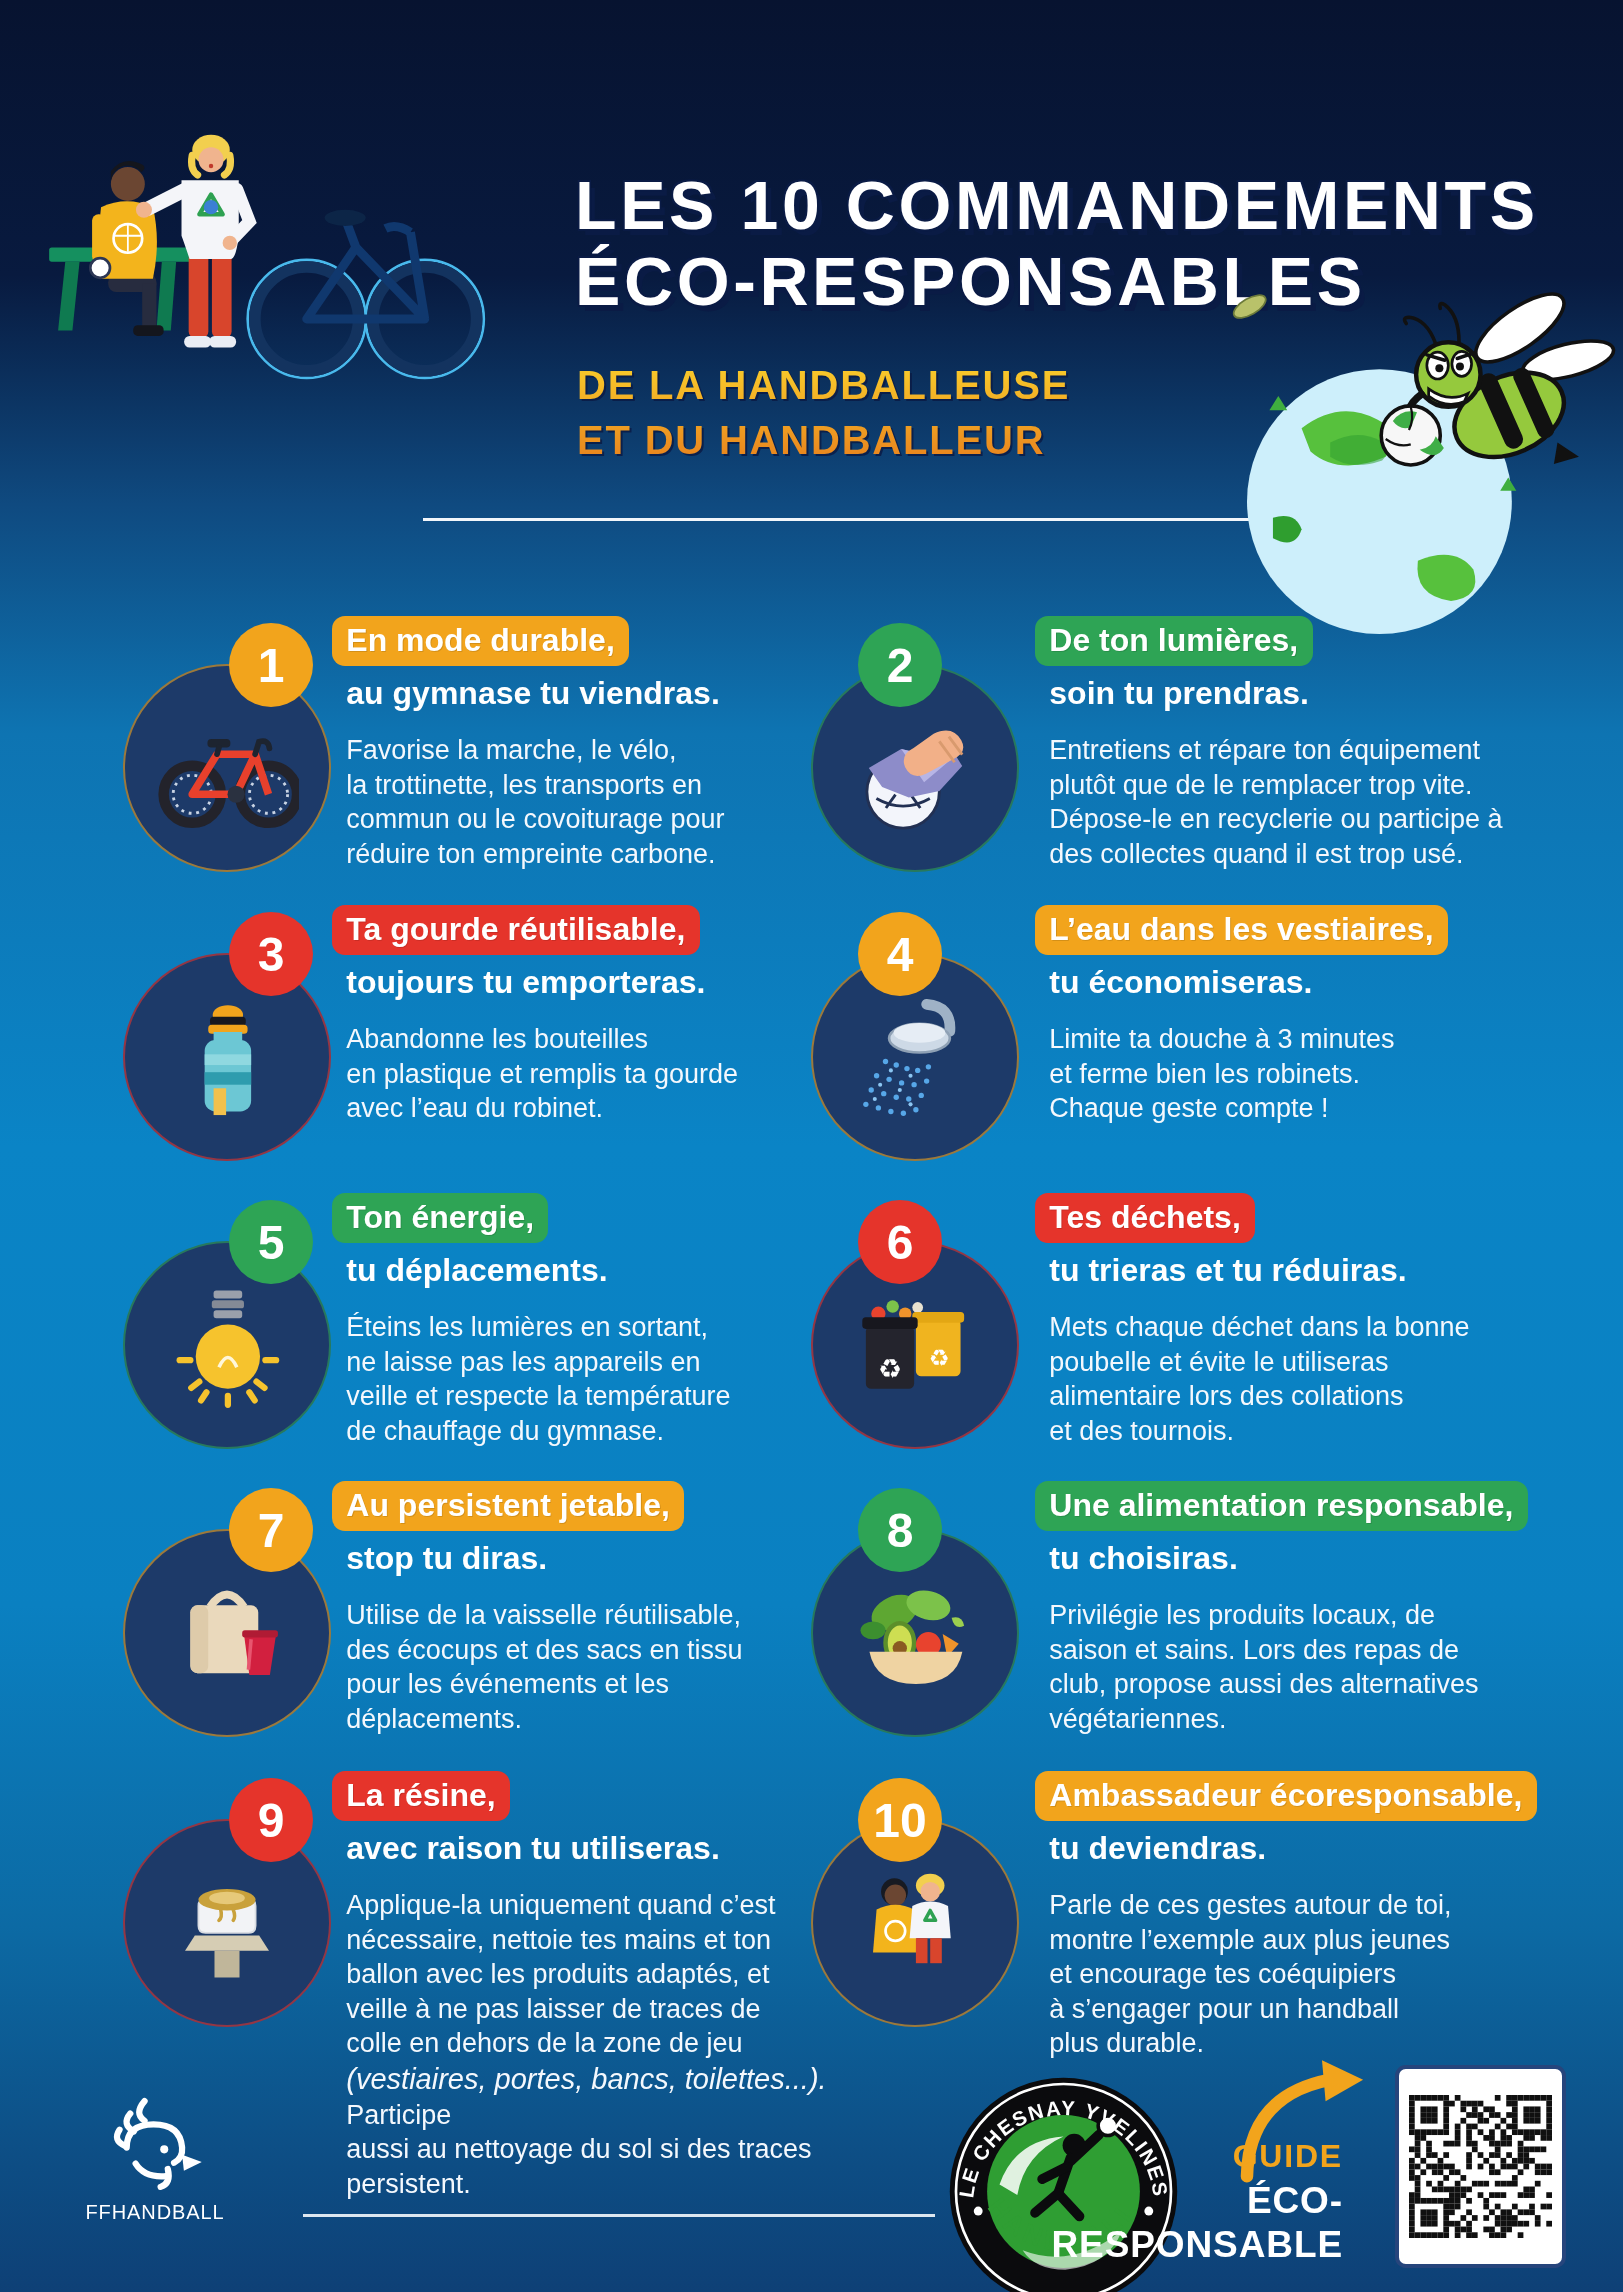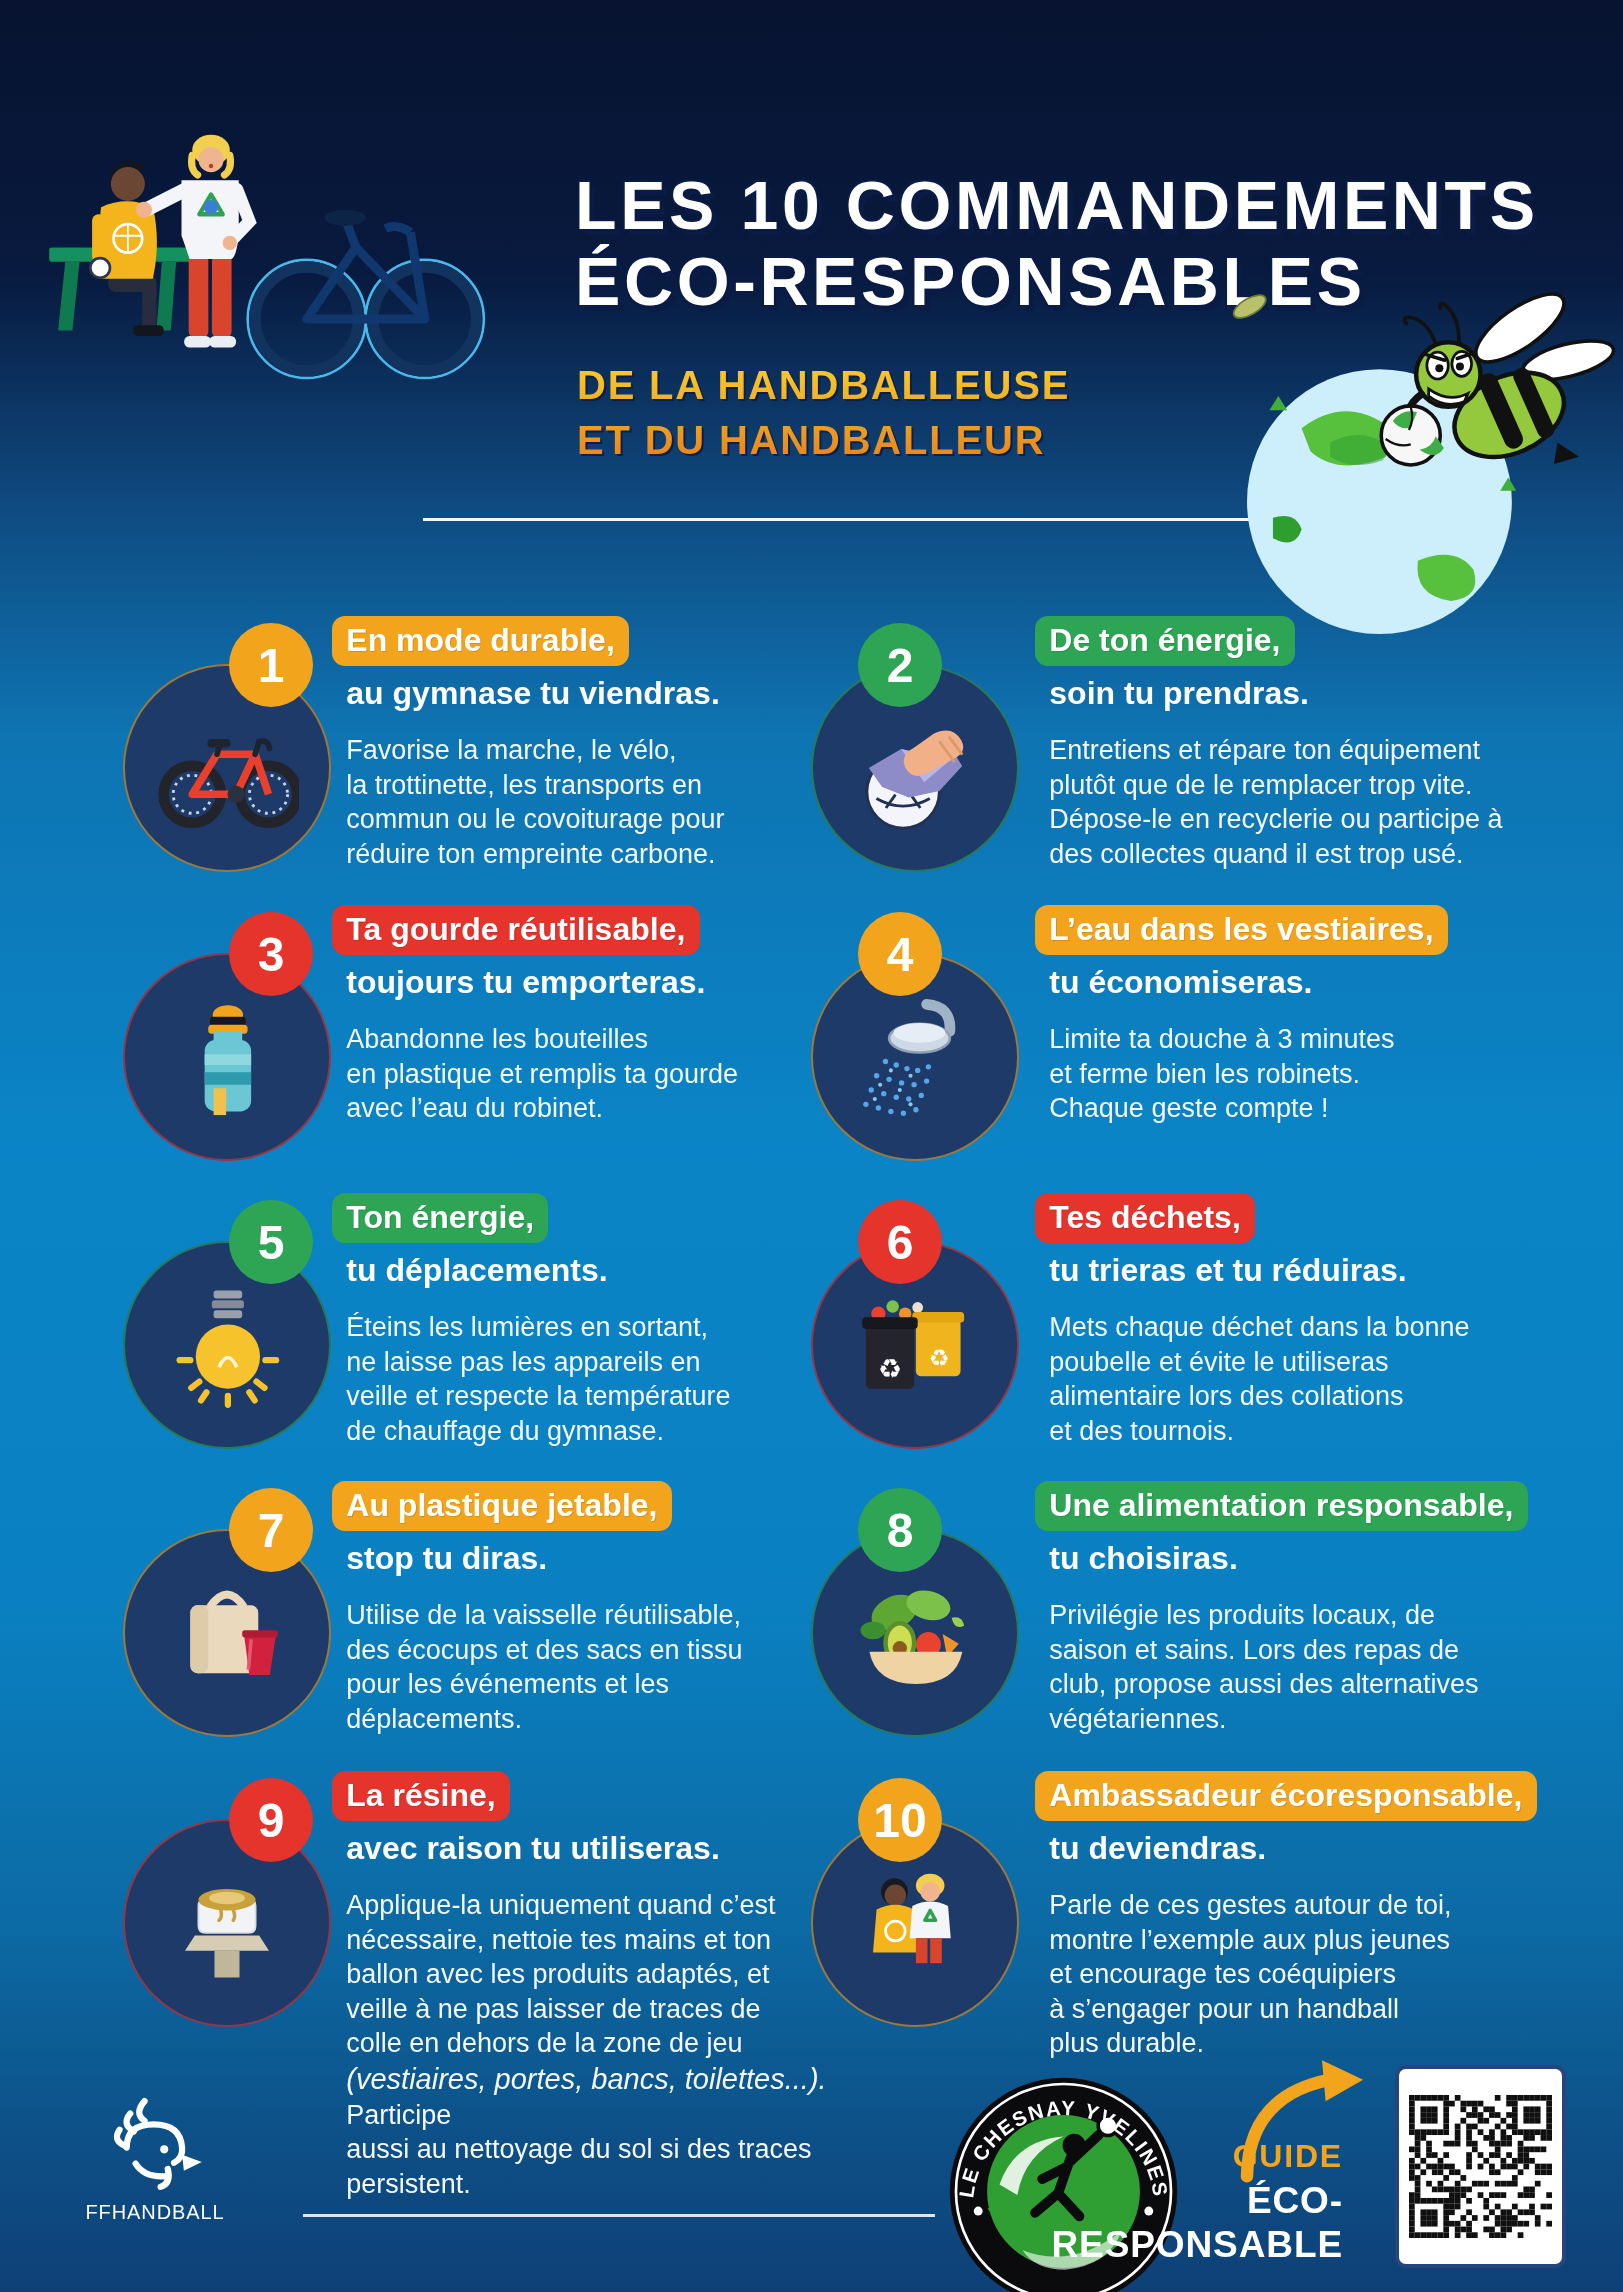--- a/index.html
+++ b/index.html
@@ -168,21 +168,21 @@
         <circle cx="62" cy="95" r="38" fill="#f3f5fb" stroke="#223053" stroke-width="3"></circle>
         <path d="M40,78 q22,-12 44,0 M34,102 q28,16 56,0 M62,57 v20 M44,112 l10,-14 M80,112 l-10,-14" stroke="#223053" stroke-width="3" fill="none"></path>
         <path d="M26,70 l34,-20 26,6 22,-14 16,26 -24,26 -32,7 -28,-11 z" fill="#8d8cc9"></path>
         <path d="M60,50 l26,6 22,-14 9,15 -33,28 z" fill="#b7b5e6"></path>
         <path d="M94,34 q20,-9 29,7 q7,13 -9,20 l-28,15 q-15,7 -22,-7 q-5,-13 9,-20 z" fill="#f2b088"></path>
         <path d="M100,42 l16,22 M110,37 l14,19" stroke="#d99a6e" stroke-width="3" fill="none"></path>
       </svg>
     </div>
     <div class="badge">2</div>
     <div class="txt">
-      <div class="hl">De ton énergie,</div>
+      <div class="hl">De ton lumières,</div>
       <div class="t2">soin tu prendras.</div>
       <p class="body">Entretiens et répare ton équipement
 plutôt que de le remplacer trop vite.
 Dépose-le en recyclerie ou participe à
 des collectes quand il est trop usé.</p>
     </div>
   </section>
 
   <section class="item item-l theme-red" style="left:123px;top:905px">
     <div class="icon-wrap">
@@ -317,21 +317,21 @@
         <path d="M56,46 q19,-28 38,0" stroke="#ead9bc" stroke-width="9" fill="none"></path>
         <rect x="34" y="44" width="76" height="76" rx="8" fill="#ead9bc"></rect>
         <rect x="34" y="44" width="20" height="76" rx="8" fill="#decbaa"></rect>
         <path d="M94,76 h36 l-7,46 h-23 z" fill="#d2203f"></path>
         <rect x="92" y="72" width="40" height="8" rx="3" fill="#b01b34"></rect>
         <path d="M102,82 l-3,34" stroke="#e8556f" stroke-width="4" fill="none"></path>
       </svg>
     </div>
     <div class="badge">7</div>
     <div class="txt">
-      <div class="hl">Au plastique jetable,</div>
+      <div class="hl">Au persistent jetable,</div>
       <div class="t2">stop tu diras.</div>
       <p class="body">Utilise de la vaisselle réutilisable,
 des écocups et des sacs en tissu
 pour les événements et les
 déplacements.</p>
     </div>
   </section>
 
   <section class="item item-r theme-green" style="left:811px;top:1481px">
     <div class="icon-wrap">

